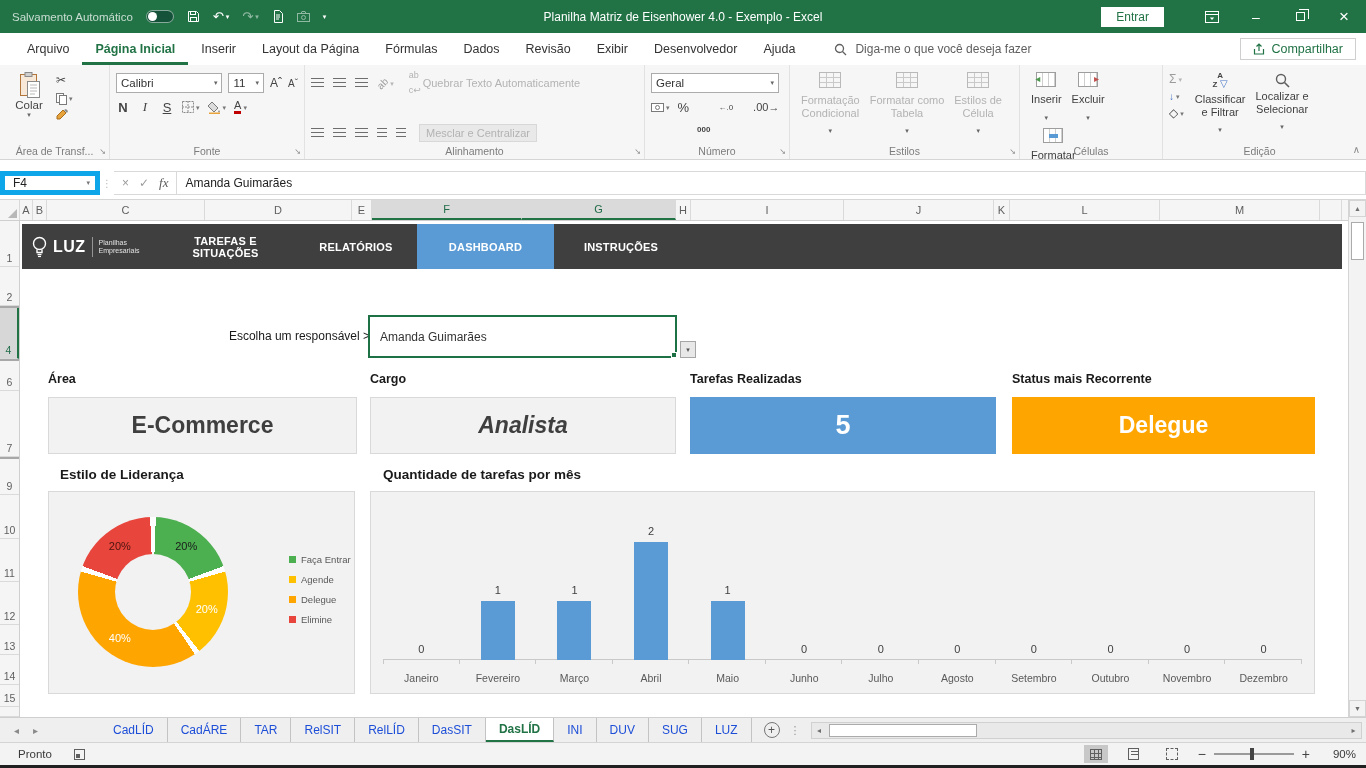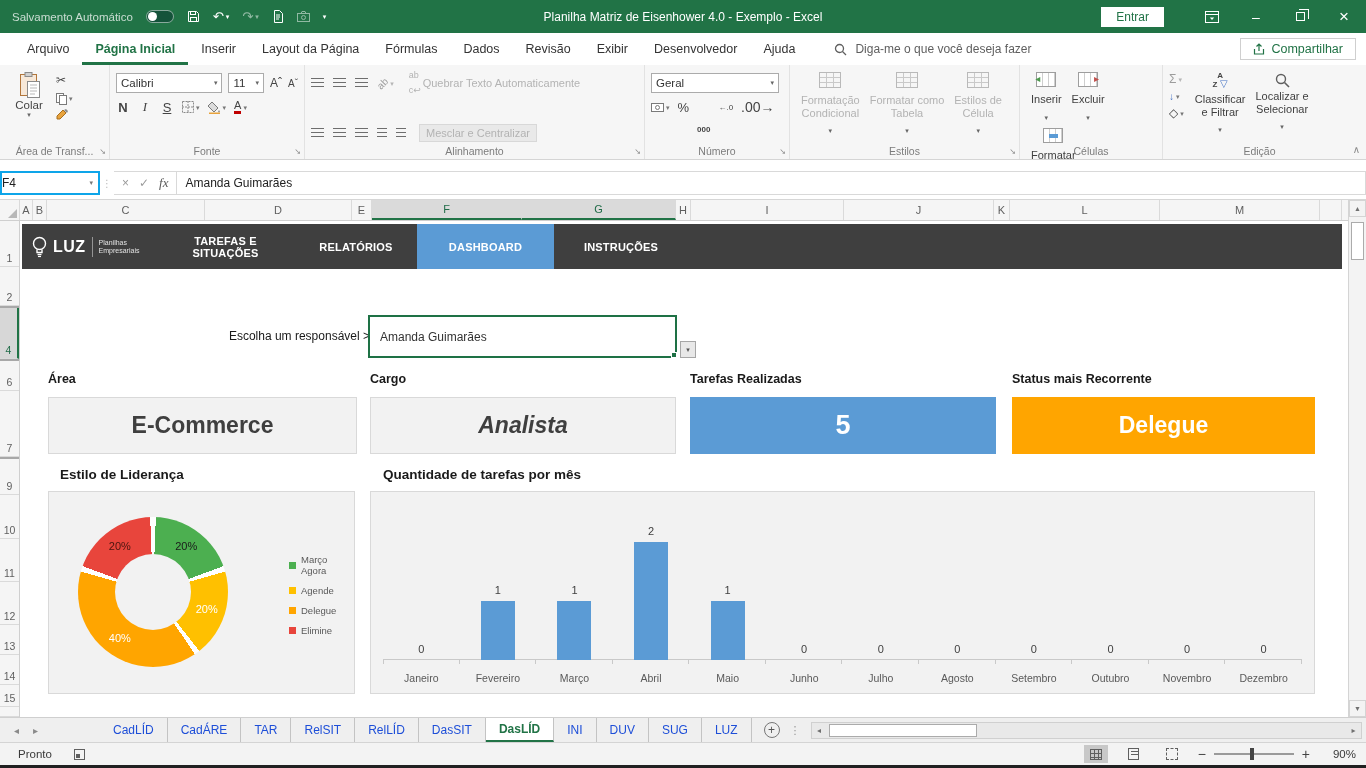--- a/index.html
+++ b/index.html
@@ -63,22 +63,22 @@
   .cellicon.ins::after{content:"◂";position:absolute;left:-2px;top:0;font-size:10px;color:#4e9a4e;}
   .cellicon.del::after{content:"▸";position:absolute;right:-2px;top:0;font-size:10px;color:#c0504d;}
   .cellicon.fmt2::after{content:"";position:absolute;left:5px;top:5px;width:9px;height:4px;background:#5b9bd5;}
   .minicol3{float:left;display:flex;flex-direction:column;gap:2px;margin-right:6px;padding-top:2px;}
   .azicon{display:inline-block;font-size:8px;line-height:8px;color:#444;font-weight:bold;}
   .collapse{position:absolute;right:6px;bottom:4px;color:#8a8a8a;font-size:10px;}
 
   
   .fbar{position:absolute;left:0;top:160px;width:1366px;height:40px;background:#fff;border-bottom:1px solid #d6d6d6;}
   .fbar-in{position:absolute;left:0;top:11px;height:24px;width:1366px;display:flex;align-items:stretch;}
-  .namebox{width:100px;border:2px solid #0ea5e9;background:#fff;display:flex;align-items:center;
-           font-size:12px;color:#222;}
+  .namebox{width:100px;border:5px solid #0ea5e9;background:#fff;display:flex;align-items:center;
+           font-size:12px;color:#222;padding-left:8px;}
   .namebox .dd{margin-left:auto;margin-right:5px;font-size:7px;color:#777;}
   .fxdots{width:14px;display:flex;align-items:center;justify-content:center;color:#bbb;font-size:10px;}
   .fxbtns{display:flex;align-items:center;gap:10px;padding:0 8px;border:1px solid #d9d9d9;border-left:none;}
   .fxbtns span{font-size:12px;color:#9a9a9a;}
   .fxit{font-family:"Liberation Serif","DejaVu Serif",serif;font-style:italic;color:#5a5a5a!important;font-size:13px!important;}
   .fvalue{flex:1;border:1px solid #d9d9d9;border-left:none;display:flex;align-items:center;
           font-size:12px;color:#222;padding-left:8px;background:#fff;}
 
   
   .sheet{position:absolute;left:0;top:200px;width:1366px;height:517px;background:#fff;}
@@ -366,21 +366,21 @@
         <span class="mini">
           <svg width="13" height="9" viewBox="0 0 13 9">
               <rect x=".5" y=".5" width="12" height="8" fill="#fff" stroke="#7a7a7a"></rect>
               <circle cx="6.5" cy="4.5" r="2" fill="none" stroke="#7a7a7a"></circle>
             </svg>
           <span class="dd">▾</span>
         </span>
         <span class="mini" style="font-size:13px;">%</span>
         <span class="mini" style="font-size:8px;font-weight:bold;margin-top:44px;">000</span>
         <span class="mini" style="font-size:8px;">←.0</span>
-        <span class="mini" style="font-size:14px;">.00→</span>
+        <span class="mini" style="font-size:11px;margin-left:12px;">.00→</span>
       </div>
       <div class="gname"><span>Número</span></div>
       <span class="launcher">↘</span>
     </div>
 
     <div class="rgroup" style="width:230px">
       <div class="stackbtn disabled">
         <span class="gridicon"></span>
         <span class="lbl2">Formatação
 Condicional</span><span class="dd">▾</span>
@@ -542,21 +542,21 @@
       <div class="panel" id="donutPanel">
           <div class="donut" style="background: conic-gradient(rgb(255, 255, 255) 0%, rgb(255, 255, 255) 0.6%, rgb(76, 175, 80) 0.6%, rgb(76, 175, 80) 19.4%, rgb(255, 255, 255) 19.4%, rgb(255, 255, 255) 20%, rgb(255, 255, 255) 20%, rgb(255, 255, 255) 20.6%, rgb(255, 192, 0) 20.6%, rgb(255, 192, 0) 39.4%, rgb(255, 255, 255) 39.4%, rgb(255, 255, 255) 40%, rgb(255, 255, 255) 40%, rgb(255, 255, 255) 40.6%, rgb(255, 165, 0) 40.6%, rgb(255, 165, 0) 79.4%, rgb(255, 255, 255) 79.4%, rgb(255, 255, 255) 80%, rgb(255, 255, 255) 80%, rgb(255, 255, 255) 80.6%, rgb(232, 69, 60) 80.6%, rgb(232, 69, 60) 99.4%, rgb(255, 255, 255) 99.4%, rgb(255, 255, 255) 100%);"></div>
           <div class="hole"></div>
           <span class="dlabel" style="left: 137.21px; top: 54.2905px; color: rgb(26, 26, 26);">20%</span>
           <span class="dlabel" style="left: 157.735px; top: 117.459px; color: rgb(255, 255, 255);">20%</span>
           <span class="dlabel" style="left: 70.7901px; top: 145.709px; color: rgb(255, 255, 255);">40%</span>
           <span class="dlabel" style="left: 70.7901px; top: 54.2905px; color: rgb(74, 21, 16);">20%</span>
           <div class="legend">
             <div class="litem">
               <span class="lsq" style="background: rgb(76, 175, 80);"></span>
-              <span>Março Agora</span>
+              <span>Faça Entrar</span>
             </div>
             <div class="litem">
               <span class="lsq" style="background: rgb(255, 192, 0);"></span>
               <span>Agende</span>
             </div>
             <div class="litem">
               <span class="lsq" style="background: rgb(255, 165, 0);"></span>
               <span>Delegue</span>
             </div>
             <div class="litem">

